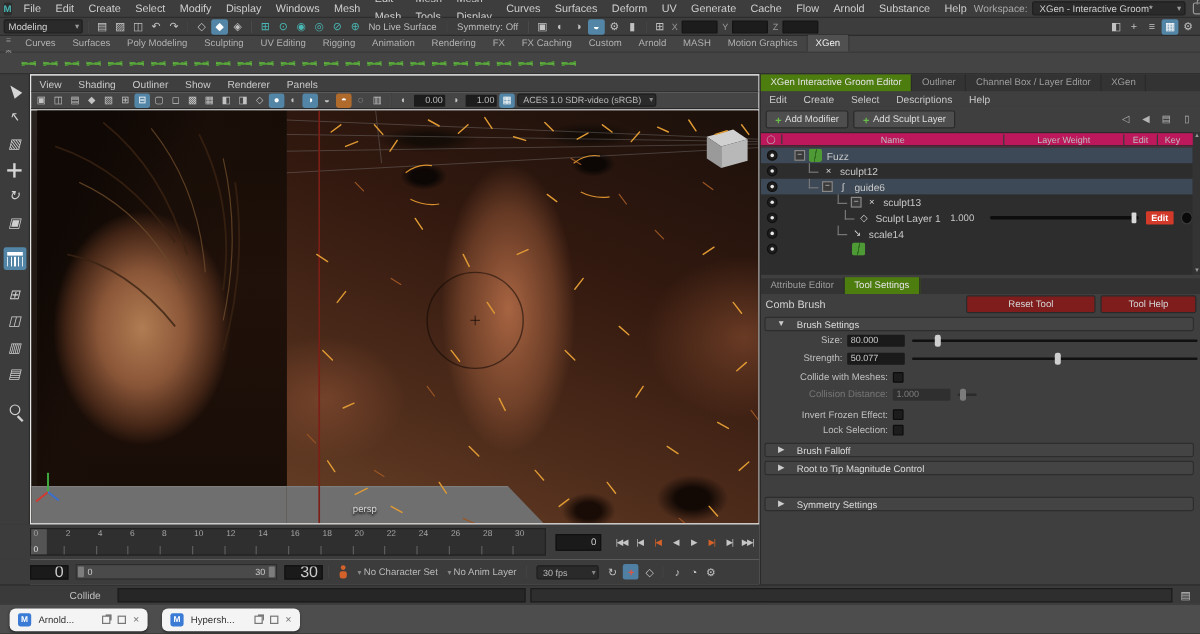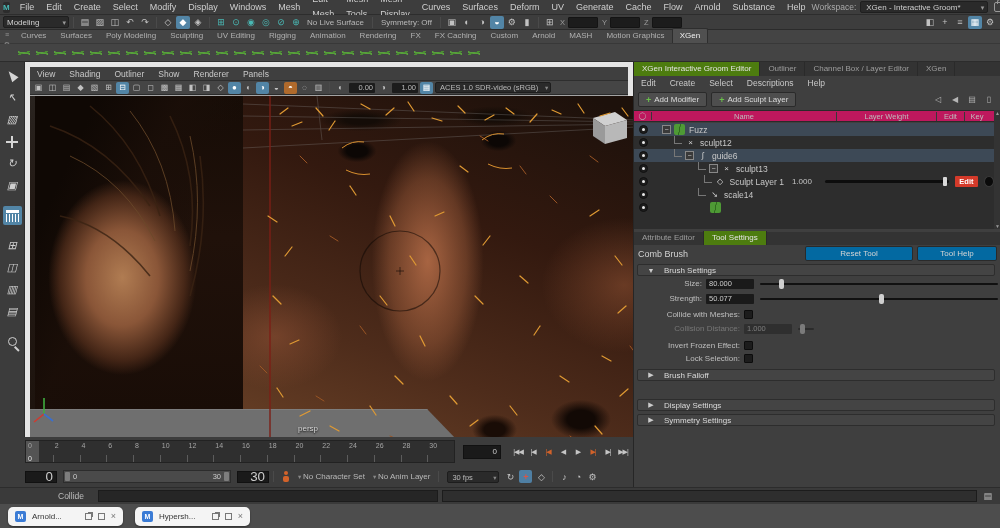--- a/index.html
+++ b/index.html
@@ -61,21 +61,21 @@
 .g-arrow i{display:block;width:0;height:0;border-left:4px solid transparent;border-right:4px solid transparent;border-bottom:11px solid #d5d5d5;transform:rotate(-38deg)}
 .g-move i{display:block;width:12px;height:12px;background:
 linear-gradient(#d5d5d5,#d5d5d5) center/2px 12px no-repeat,
 linear-gradient(#d5d5d5,#d5d5d5) center/12px 2px no-repeat}
 .g-comb i{display:block;width:13px;height:12px;background:
 linear-gradient(#fff,#fff) top/13px 3px no-repeat,
 repeating-linear-gradient(90deg,#fff 0 1px,transparent 1px 3px) bottom/13px 8px no-repeat}
 .g-zoom i{display:block;width:9px;height:9px;border:1.5px solid #d0d0d0;border-radius:50%;position:relative}
 .g-zoom i::after{content:"";position:absolute;right:-4px;bottom:-4px;width:6px;height:1.5px;background:#d0d0d0;transform:rotate(45deg)}
 
-.viewport{top:62px;left:25px;width:608px;height:432px;background:#a3a3a3;border:5px solid #e5e5e5}
+.viewport{top:62px;left:25px;width:608px;height:432px;background:#ffffff;border:1px solid #e5e5e5}
 .vp-menus{height:14px;display:flex;align-items:center;font-size:8.5px;color:#c9c9c9;background:#3f3f3f;border-bottom:1px solid #2e2e2e}
 .vp-menus span{padding:0 7px}
 .vp-toolbar{height:14px;background:#454545;border-bottom:1px solid #2a2a2a;display:flex;align-items:center;gap:0;padding-left:2px}
 .vp-toolbar .ic{width:13px;height:12px;font-size:8px}
 .vpfield{width:26px;height:10px;background:#1c1c1c;border-radius:1px;color:#bbb;font-size:7.5px;
 text-align:right;padding:0 2px;line-height:10px;margin:0 2px}
 .cspace{height:11px;background:#2a2a2a;border:1px solid #1d1d1d;border-radius:2px;color:#b9b9b9;
 font-size:7.5px;line-height:10px;padding:0 12px 0 4px;position:relative;margin:0 2px;white-space:nowrap}
 .cspace::after{content:"▾";position:absolute;right:2px;top:0;font-size:6.5px;color:#888}
 .vp-canvas{position:absolute;left:0;top:29px;width:606px;height:344px;overflow:hidden;
@@ -143,21 +143,21 @@
 .tval{width:30px;text-align:left;margin:0 6px 0 8px;font-size:8px;color:#c5c5c5}
 .tslider{width:140px;height:3px;background:#0d0d0d;border-radius:2px;position:relative;margin-right:6px}
 .tslider i{position:absolute;right:2px;top:-3px;width:4px;height:9px;background:#d8d8d8;border-radius:1px}
 .tedit{width:26px;height:11px;background:#d43a2a;color:#fff;font-size:7.5px;font-weight:bold;
 text-align:center;line-height:11px;border-radius:1px;margin-right:6px}
 .tkey{width:11px;height:11px;border-radius:50%;background:#0a0a0a;border:1px solid #3a3a3a}
 
 .tp-tabs{position:absolute;left:0;top:170px;width:367px;height:13px;background:#333;display:flex;align-items:flex-end;font-size:8px;color:#9d9d9d}
 .tp-head{position:absolute;left:0;top:183px;width:367px;height:17px;display:flex;align-items:center;padding:0 4px;gap:4px}
 .toolname{font-size:9px;color:#d2d2d2;flex:1}
-.tbtn{height:15px;background:#0369a1;border:1px solid #2a2a2a;border-radius:2px;font-size:8px;
+.tbtn{height:15px;background:#7f1d1d;border:1px solid #2a2a2a;border-radius:2px;font-size:8px;
 color:#d5d5d5;display:flex;align-items:center;justify-content:center}
 .secbar{position:absolute;left:3px;width:358px;height:12px;background:#444;border:1px solid #2d2d2d;
 border-radius:2px;display:flex;align-items:center;font-size:8px;color:#dadada}
 .secbar .arr{width:26px;text-align:center;font-size:7px;color:#ccc}
 .frow{position:absolute;left:0;width:367px;height:11px;display:flex;align-items:center;font-size:8px;color:#bfbfbf}
 .flabel{width:72px;text-align:right;padding-right:4px;flex:none}
 .ffield{width:48px;height:10px;background:#1a1a1a;border-radius:1px;color:#ccc;font-size:7.5px;
 line-height:10px;padding-left:3px;flex:none}
 .fslider{height:2px;background:#111;border-radius:1px;position:relative;margin-left:6px}
 .fslider i{position:absolute;top:-4px;width:5px;height:10px;background:#cfcfcf;border-radius:2px}
@@ -788,23 +788,23 @@
     </div>
     <div class="frow" style="top:291px">
       <span class="flabel" style="width:110px">Lock Selection:</span>
       <span class="cb"></span>
     </div>
 
     <div class="secbar" style="top:307px">
       <span class="arr">▶</span>
       <span>Brush Falloff</span>
     </div>
-    <div class="secbar" style="top:337px">
+    <div class="secbar" style="top:322px">
       <span class="arr">▶</span>
-      <span>Display Settings</span>
+      <span>Root to Tip Magnitude Control</span>
     </div>
     <div class="secbar" style="top:352px">
       <span class="arr">▶</span>
       <span>Symmetry Settings</span>
     </div>
   </div>
 
   <div class="abs timebar">
     <div class="ticks">
 

